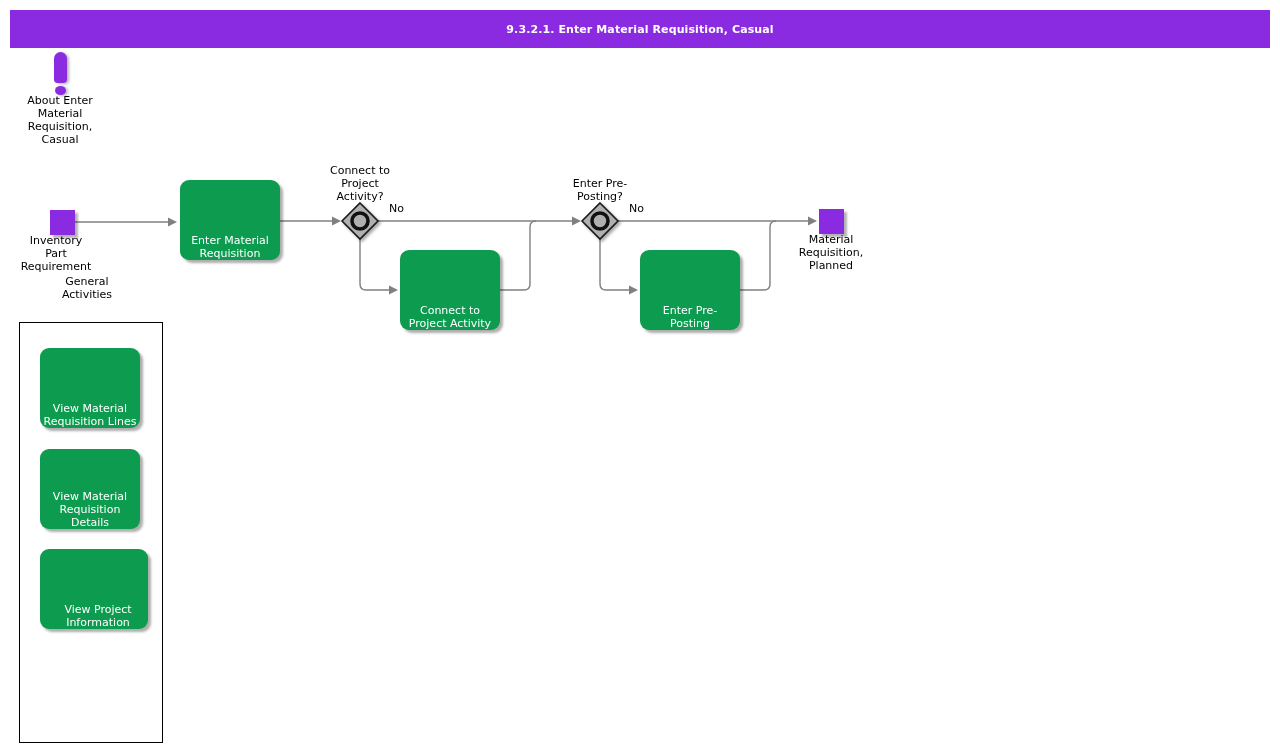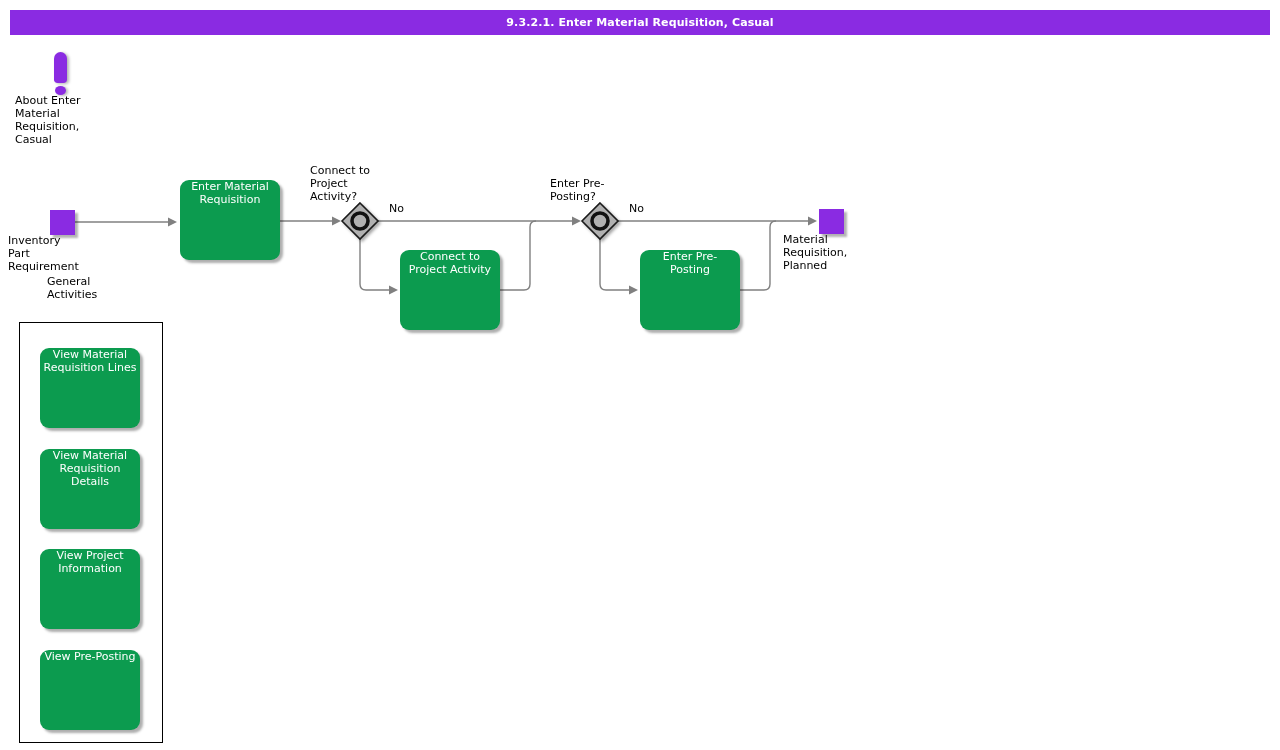--- a/index.html
+++ b/index.html
@@ -7,51 +7,52 @@
     position: relative;
     width: 1280px;
     height: 750px;
     background: #ffffff;
     font-family: "DejaVu Sans", "Liberation Sans", sans-serif;
     overflow: hidden;
   }
   .titlebar {
     position: absolute;
     left: 10px; top: 10px;
-    width: 1260px; height: 25px;
+    width: 1260px; height: 38px;
     background: #8A2BE2;
     display: flex; align-items: center; justify-content: center; text-align: center;
   }
   .titlebar span {
     color: #ffffff;
     font-size: 11px;
     font-weight: bold;
     letter-spacing: 0.1px;
   }
   .lbl {
     position: absolute;
     font-size: 11px;
     line-height: 13px;
     color: #000000;
+    text-align: center;
     white-space: pre-line;
   }
   .connectors { position: absolute; left: 0; top: 0; }
   .evt {
     position: absolute;
     width: 25px; height: 25px;
     background: #8A2BE2;
     box-shadow: 2.5px 2.5px 2px rgba(0,0,0,0.30);
   }
   .act {
     position: absolute;
     width: 100px; height: 80px;
     background: #0C9B4F;
     border-radius: 9px;
     box-shadow: 3px 3px 2.5px rgba(0,0,0,0.32);
-    display: flex; align-items: flex-start; justify-content: center;
+    display: flex; align-items: flex-end; justify-content: center;
     cursor: pointer;
   }
   .act span {
     color: #ffffff;
     font-size: 11px;
     line-height: 13px;
     text-align: center;
     white-space: pre-line;
   }
   .gw { position: absolute; width: 40px; height: 40px; }
@@ -174,21 +175,18 @@
 
   <div class="act" style="left:40px; top:348px;">
     <span>View Material
 Requisition Lines</span>
   </div>
   <div class="act" style="left:40px; top:449px;">
     <span>View Material
 Requisition
 Details</span>
   </div>
-  <div class="act" style="left:40px; top:549px;">
+  <div class="act" style="left:40px; top:549px;padding-left:8px;">
     <span>View Project
 Information</span>
-  </div>
-  <div class="act" style="left:40px; top:650px;">
-    <span>View Pre-Posting</span>
   </div>
 
 </div>
 
 </body></html>

